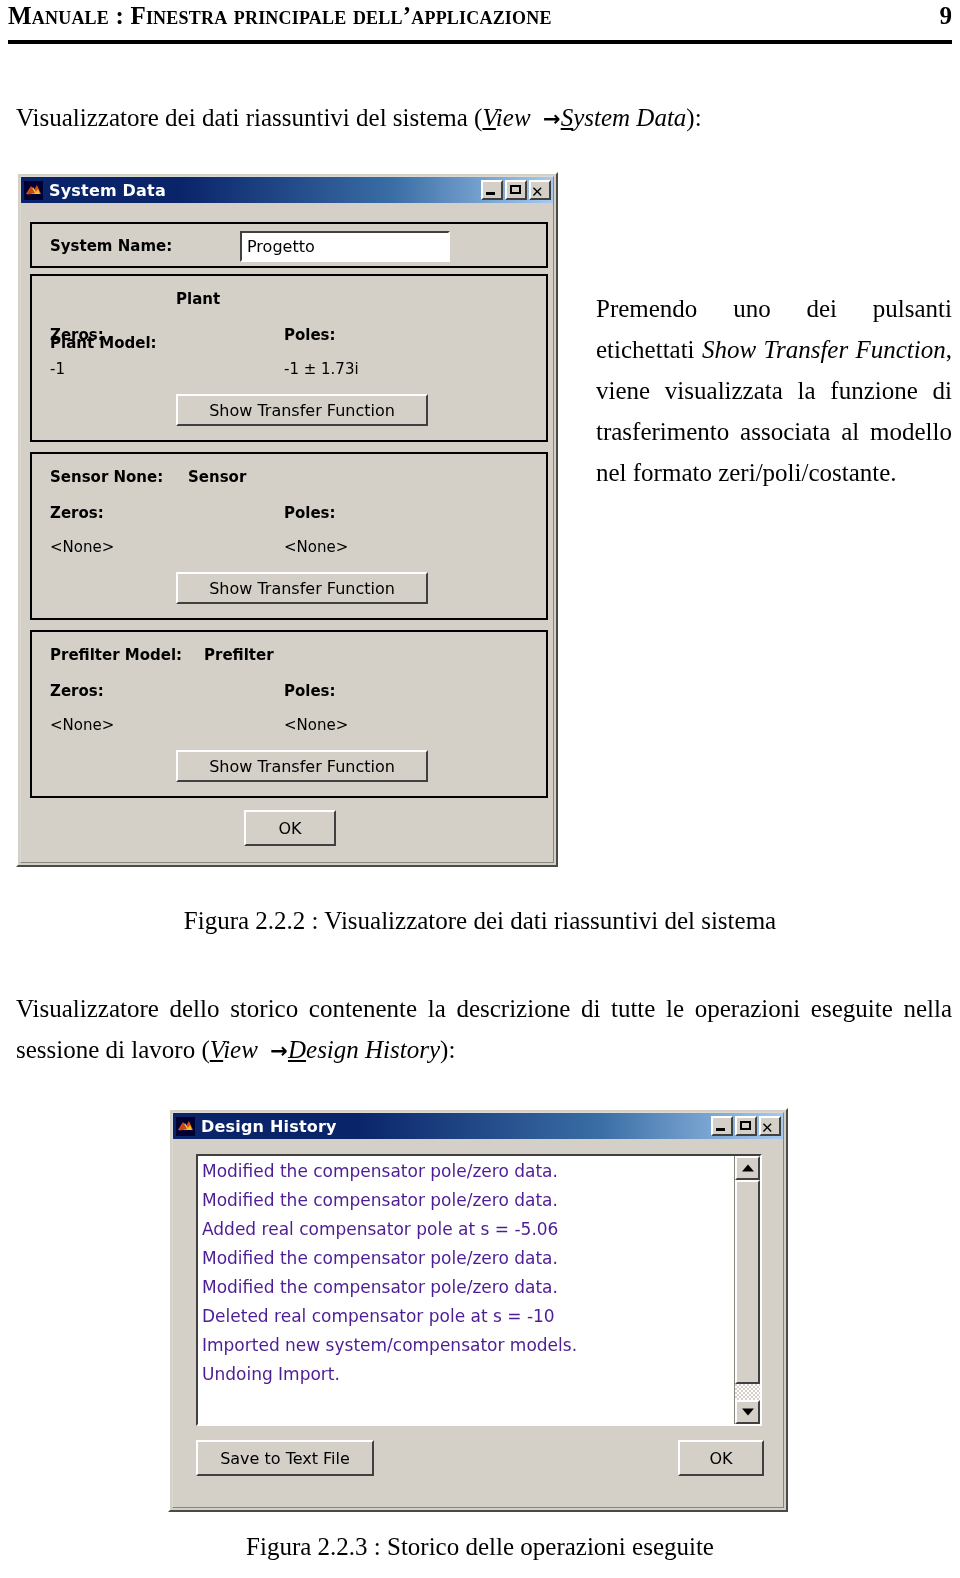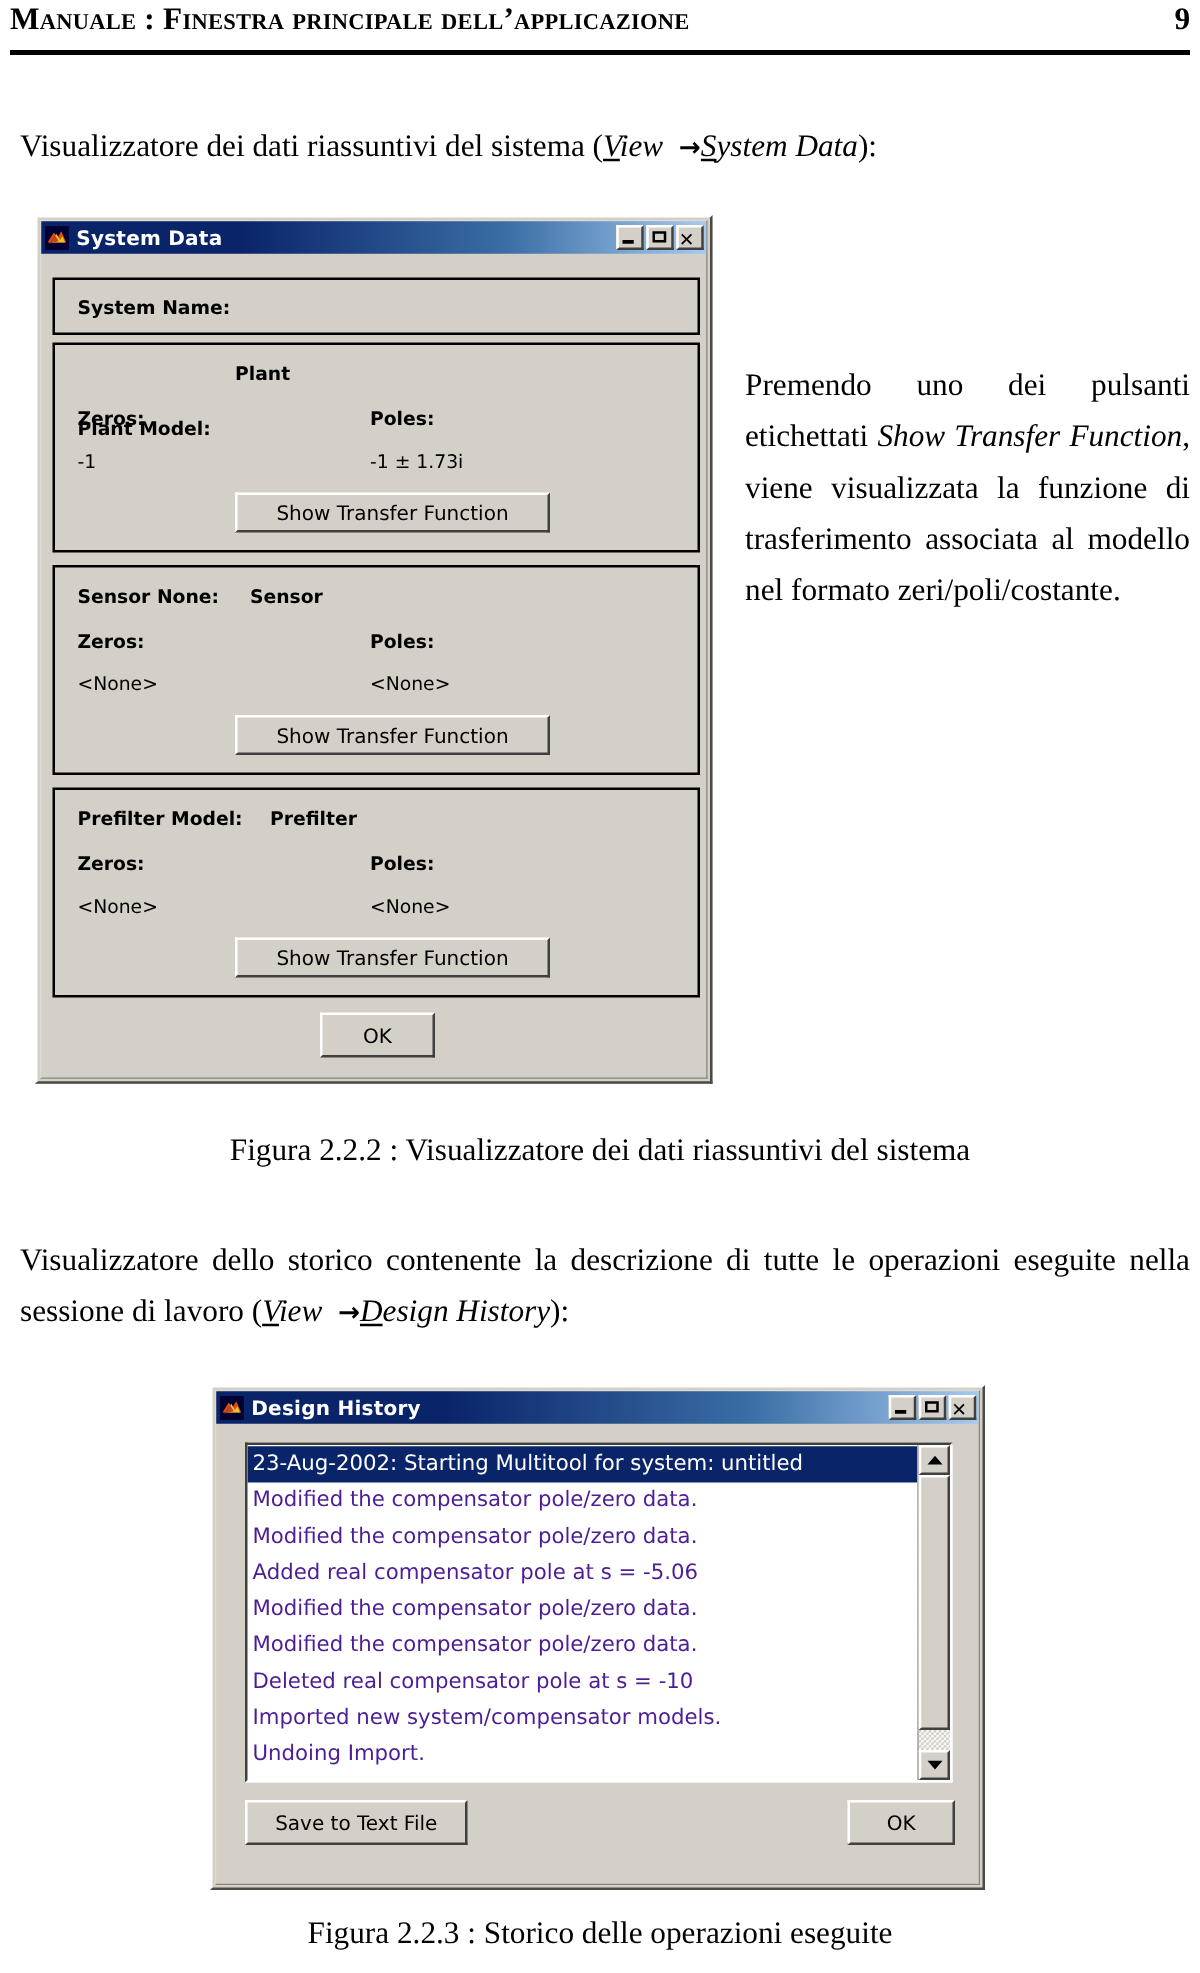--- a/index.html
+++ b/index.html
@@ -329,21 +329,21 @@
 <body>
 
 <div id="page-header">
   <div id="header-title">Manuale : Finestra principale dell’applicazione</div>
   <div id="header-page-number">9</div>
 </div>
 <div id="header-rule"></div>
 
 <div class="body-line" id="intro-line"><span>Visualizzatore dei dati riassuntivi del sistema (</span><span class="ital"><span class="ul">V</span><span>iew</span></span>&nbsp; <span class="arrow">→</span><span class="ital"><span class="ul">S</span><span>ystem Data</span></span><span>):</span></div>
 
-<div class="win" id="win-system-data" style="left:28px; top:172px; width:542px; height:695px;">
+<div class="win" id="win-system-data" style="left:16px; top:172px; width:542px; height:695px;">
   <div class="win-inner"></div>
 
   <div class="titlebar">
     <div class="title-icon">
       <svg viewBox="0 0 19 19" width="19" height="19" aria-hidden="true">
         <rect x="0" y="0" width="19" height="19" fill="#000033"></rect>
         <path d="M2 13 L7 5 L10 9 L13 4 L17 13 Z" fill="#d94f16"></path>
         <path d="M5 13 L9 6 L12 11 L14 8 L16 13 Z" fill="#f2c12e"></path>
         <path d="M3 14 L8 7 L11 12 Z" fill="#b8331a" opacity="0.85"></path>
       </svg>
@@ -351,20 +351,21 @@
     <div class="title-text">System Data</div>
     <div class="win-btns">
       <div class="win-btn glyph-min"></div>
       <div class="win-btn glyph-max"></div>
       <div class="win-btn"><span class="glyph-close">✕</span></div>
     </div>
   </div>
 
   <div class="panel" style="left:12px; top:48px; width:518px; height:46px;">
     <div class="lbl lbl-bold" style="left:18px; top:13px;">System Name:</div>
+    <div class="textfield" style="left:208px; top:7px; width:210px; height:31px;">Progetto</div>
   </div>
 
   <div class="panel" style="left:12px; top:100px; width:518px; height:168px;">
     <div class="lbl lbl-bold" style="left:18px; top:14px;margin-top:44px;">Plant Model:</div>
     <div class="lbl lbl-bold" style="left:144px; top:14px;">Plant</div>
     <div class="lbl lbl-bold" style="left:18px; top:50px;">Zeros:</div>
     <div class="lbl lbl-bold" style="left:252px; top:50px;">Poles:</div>
     <div class="lbl lbl-val" style="left:18px; top:84px;">-1</div>
     <div class="lbl lbl-val" style="left:252px; top:84px;">-1 ± 1.73i</div>
     <div class="btn" style="left:144px; top:118px; width:252px; height:32px;">Show Transfer Function</div>
@@ -418,21 +419,20 @@
     <div class="title-text">Design History</div>
     <div class="win-btns">
       <div class="win-btn glyph-min"></div>
       <div class="win-btn glyph-max"></div>
       <div class="win-btn"><span class="glyph-close">✕</span></div>
     </div>
   </div>
 
   <div class="listbox" style="left:26px; top:44px; width:566px; height:272px;">
     <div class="list-items" id="dh-list">
-        <div class="list-item selected">23-Aug-2002: Starting Multitool for system: untitled</div>
         <div class="list-item">Modified the compensator pole/zero data.</div>
         <div class="list-item">Modified the compensator pole/zero data.</div>
         <div class="list-item">Added real compensator pole at s = -5.06</div>
         <div class="list-item">Modified the compensator pole/zero data.</div>
         <div class="list-item">Modified the compensator pole/zero data.</div>
         <div class="list-item">Deleted real compensator pole at s = -10</div>
         <div class="list-item">Imported new system/compensator models.</div>
         <div class="list-item">Undoing Import.</div>
       </div>
     <div class="scrollbar">

